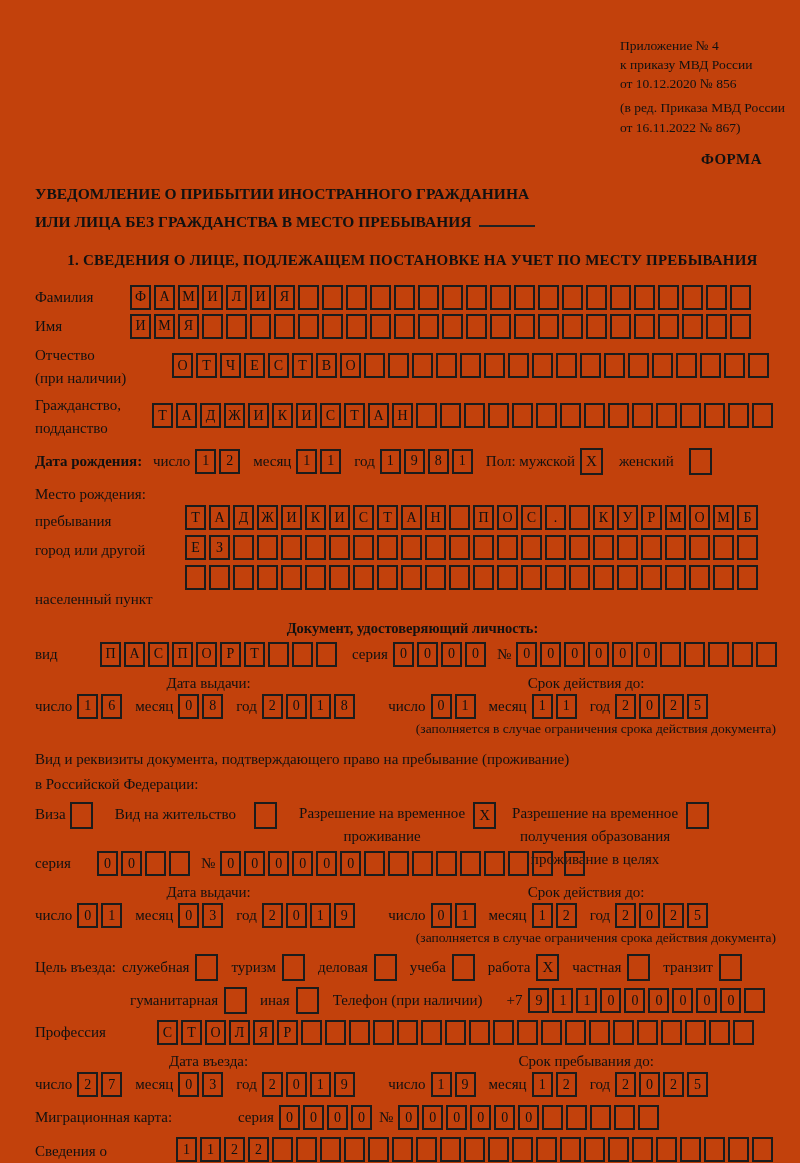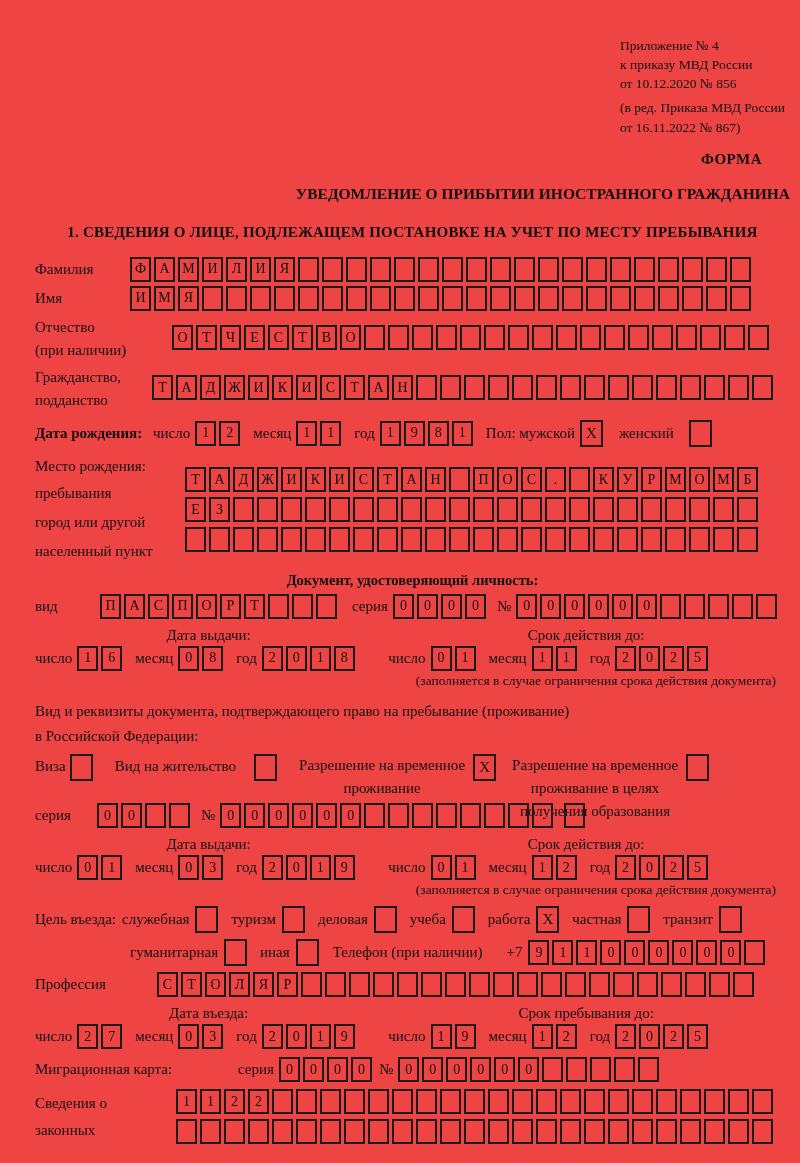--- a/index.html
+++ b/index.html
@@ -1,28 +1,28 @@
 <!DOCTYPE html>
 <html lang="ru"><head>
 <meta charset="utf-8">
 <style>
   html,body{margin:0;padding:0;background:#fff;}
   .page{
     width:800px;height:1163px;box-sizing:border-box;
     padding:36px 10px 0 35px;
     font-family:"Liberation Serif","DejaVu Serif",serif;
-    color:#111;font-size:15px;background:#ef4444;position:relative;overflow:hidden;
+    color:#111;font-size:15px;background:#c2410c;position:relative;overflow:hidden;
   }
   .b{font-weight:bold;}
   
   .hdr{margin-left:585px;font-size:13.5px;line-height:1.42;}
   .hdr .amend{margin-top:5px;}
   .form-marker{margin-top:14px;margin-right:28px;text-align:right;font-size:15px;letter-spacing:.5px;}
   
-  .title{margin-top:12px;text-align:right;font-size:15.5px;line-height:1.8;}
+  .title{margin-top:12px;text-align:left;font-size:15.5px;line-height:1.8;}
   .blank-line{display:inline-block;width:56px;border-bottom:2px solid #222;height:12px;margin-left:8px;}
   .sect{margin-top:16px;text-align:center;font-size:15px;letter-spacing:.2px;}
   
   .cells{display:inline-flex;flex-wrap:nowrap;vertical-align:middle;}
   .cell{
     display:inline-flex;flex:none;align-items:center;justify-content:center;
     width:17px;height:21px;border:2px solid #1c1c1c;margin-right:3px;
     font-size:14px;line-height:1;
   }
   .checkbox{
@@ -66,20 +66,23 @@
     <div>от 10.12.2020 № 856</div>
     <div class="amend">
       <div>(в ред. Приказа МВД России</div>
       <div>от 16.11.2022 № 867)</div>
     </div>
   </div>
   <div class="form-marker b">ФОРМА</div>
 
   <div class="title b">
     <div>УВЕДОМЛЕНИЕ О ПРИБЫТИИ ИНОСТРАННОГО ГРАЖДАНИНА</div>
+    <div>
+      <span>ИЛИ ЛИЦА БЕЗ ГРАЖДАНСТВА В МЕСТО ПРЕБЫВАНИЯ</span><span class="blank-line"></span>
+    </div>
   </div>
 
   <div class="sect b">1. СВЕДЕНИЯ О ЛИЦЕ, ПОДЛЕЖАЩЕМ ПОСТАНОВКЕ НА УЧЕТ ПО МЕСТУ ПРЕБЫВАНИЯ</div>
 
   <div class="row" style="margin-top:16px;">
     <span class="lbl w95">Фамилия</span>
     <span class="cells">
         <span class="cell">Ф</span>
         <span class="cell">А</span>
         <span class="cell">М</span>
@@ -233,21 +236,21 @@
     <span class="checkbox">X</span>
     <span class="sub" style="margin-left:16px;">женский</span>
     <span class="checkbox" style="margin-left:10px;"></span>
   </div>
 
   <div class="row" style="margin-top:7px;">
     <span class="stack w150">
       <span style="display:block;line-height:25px;">Место рождения:</span>
       <span style="display:block;line-height:29px;">пребывания</span>
       <span style="display:block;line-height:29px;">город или другой</span>
-      <span style="display:block;line-height:29px;">населенный пункт</span>
+      <span style="display:block;line-height:29px;margin-top:20px;">населенный пункт</span>
     </span>
     <span>
       <span class="cells" style="display:flex;">
           <span class="cell">Т</span>
           <span class="cell">А</span>
           <span class="cell">Д</span>
           <span class="cell">Ж</span>
           <span class="cell">И</span>
           <span class="cell">К</span>
           <span class="cell">И</span>
@@ -419,22 +422,22 @@
     <span class="checkbox" style="margin-left:4px;"></span>
     <span class="opt-block" style="margin-left:22px;line-height:25px;">Вид на жительство</span>
     <span class="checkbox" style="margin-left:18px;"></span>
     <span class="opt-block" style="margin-left:22px;">
       <span style="display:block;">Разрешение на временное</span>
       <span style="display:block;">проживание</span>
     </span>
     <span class="checkbox">X</span>
     <span class="opt-block" style="margin-left:16px;">
       <span style="display:block;">Разрешение на временное</span>
+      <span style="display:block;">получения образования</span>
       <span style="display:block;">проживание в целях</span>
-      <span style="display:block;">получения образования</span>
     </span>
     <span class="checkbox"></span>
   </div>
 
   <div class="row" style="margin-top:-20px;">
     <span class="lbl" style="width:62px;">серия</span>
     <span class="cells">
         <span class="cell">0</span>
         <span class="cell">0</span>
         <span class="cell"></span>

